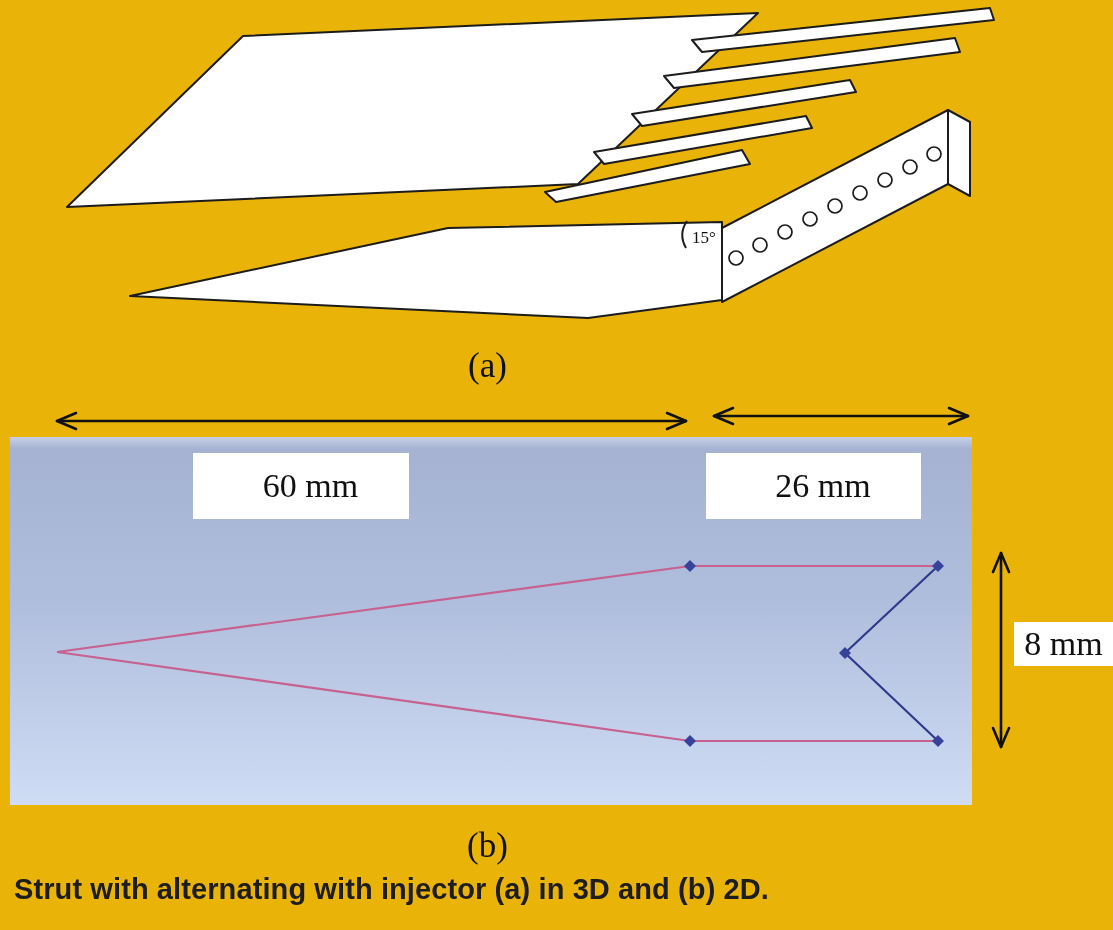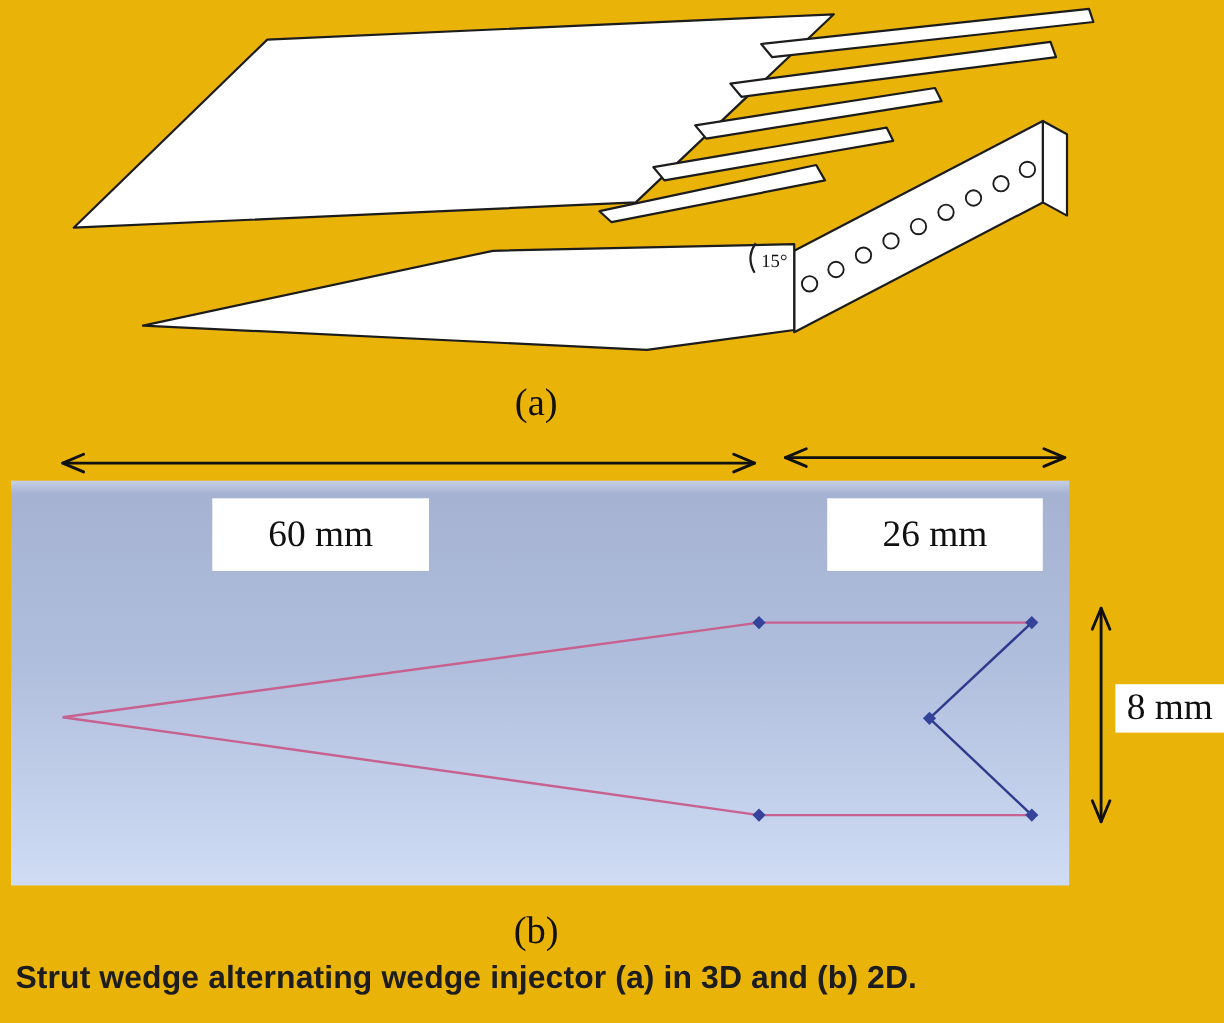--- a/index.html
+++ b/index.html
@@ -23,21 +23,21 @@
   .navy   { stroke:var(--profile-navy,#2e3a8c); stroke-width:2.2; fill:none; }
   .marker { fill:var(--marker-navy,#36439a); }
 
   #blue-panel {
     position:absolute; left:10px; top:437px; width:962px; height:368px; z-index:1;
     background:linear-gradient(180deg,#c6cfe5 0px, var(--panel-bg-top,#a5b2d2) 12px,
                #b0bedd 45%, var(--panel-bg-bottom,#cfdcf4) 100%);
   }
   .dim-box {
     position:absolute; z-index:2; background:#ffffff; text-align:center;
-    font-size:34px; color:#101010; display:flex; align-items:center; justify-content:center;
+    font-size:34px; color:#101010; display:flex; align-items:center; justify-content:center;padding-left:19px;
   }
   #overlay-b { z-index:3; pointer-events:none; }
   .panel-label {
     position:absolute; left:0; width:975px; text-align:center;
     font-size:35px; color:#111111; z-index:4;
   }
   #height-label {
     position:absolute; left:1014px; top:622px; width:99px; height:44px; z-index:2;
     font-size:34px; color:#101010; text-align:center; line-height:44px; background:#ffffff;
   }
@@ -85,21 +85,21 @@
     <text class="angle-text" x="692" y="243">15°</text>
   </svg>
 
   <div class="panel-label" style="top:346px;">(a)</div>
 
   <div id="blue-panel"></div>
 
   <div class="dim-box" style="left:193px; top:453px; width:197px; height:66px;">
     <span>60 mm</span>
   </div>
-  <div class="dim-box" style="left:752px; top:453px; width:196px; height:66px;text-align:center;">
+  <div class="dim-box" style="left:706px; top:453px; width:196px; height:66px;text-align:center;">
     <span>26 mm</span>
   </div>
   <div id="height-label">8 mm</div>
 
   <svg id="overlay-b" width="1113" height="415" viewBox="0 0 1113 415" style="top:395px;">
 
     <g>
       <path class="arrow" d="M 57 26 L 686 26"></path>
       <path class="arrow" d="M 76 18 L 57 26 L 76 34"></path>
       <path class="arrow" d="M 667 18 L 686 26 L 667 34"></path>
@@ -133,15 +133,15 @@
       <polygon class="marker" points="690,165 696,171 690,177 684,171"></polygon>
       <polygon class="marker" points="938,165 944,171 938,177 932,171"></polygon>
       <polygon class="marker" points="845,252 851,258 845,264 839,258"></polygon>
       <polygon class="marker" points="690,340 696,346 690,352 684,346"></polygon>
       <polygon class="marker" points="938,340 944,346 938,352 932,346"></polygon>
     </g>
   </svg>
 
   <div class="panel-label" style="top:826px;">(b)</div>
 
-  <div id="caption">Strut wedge alternating wedge injector (a) in 3D and (b) 2D.</div>
+  <div id="caption">Strut with alternating with injector (a) in 3D and (b) 2D.</div>
 
 </div>
 
 </body></html>

